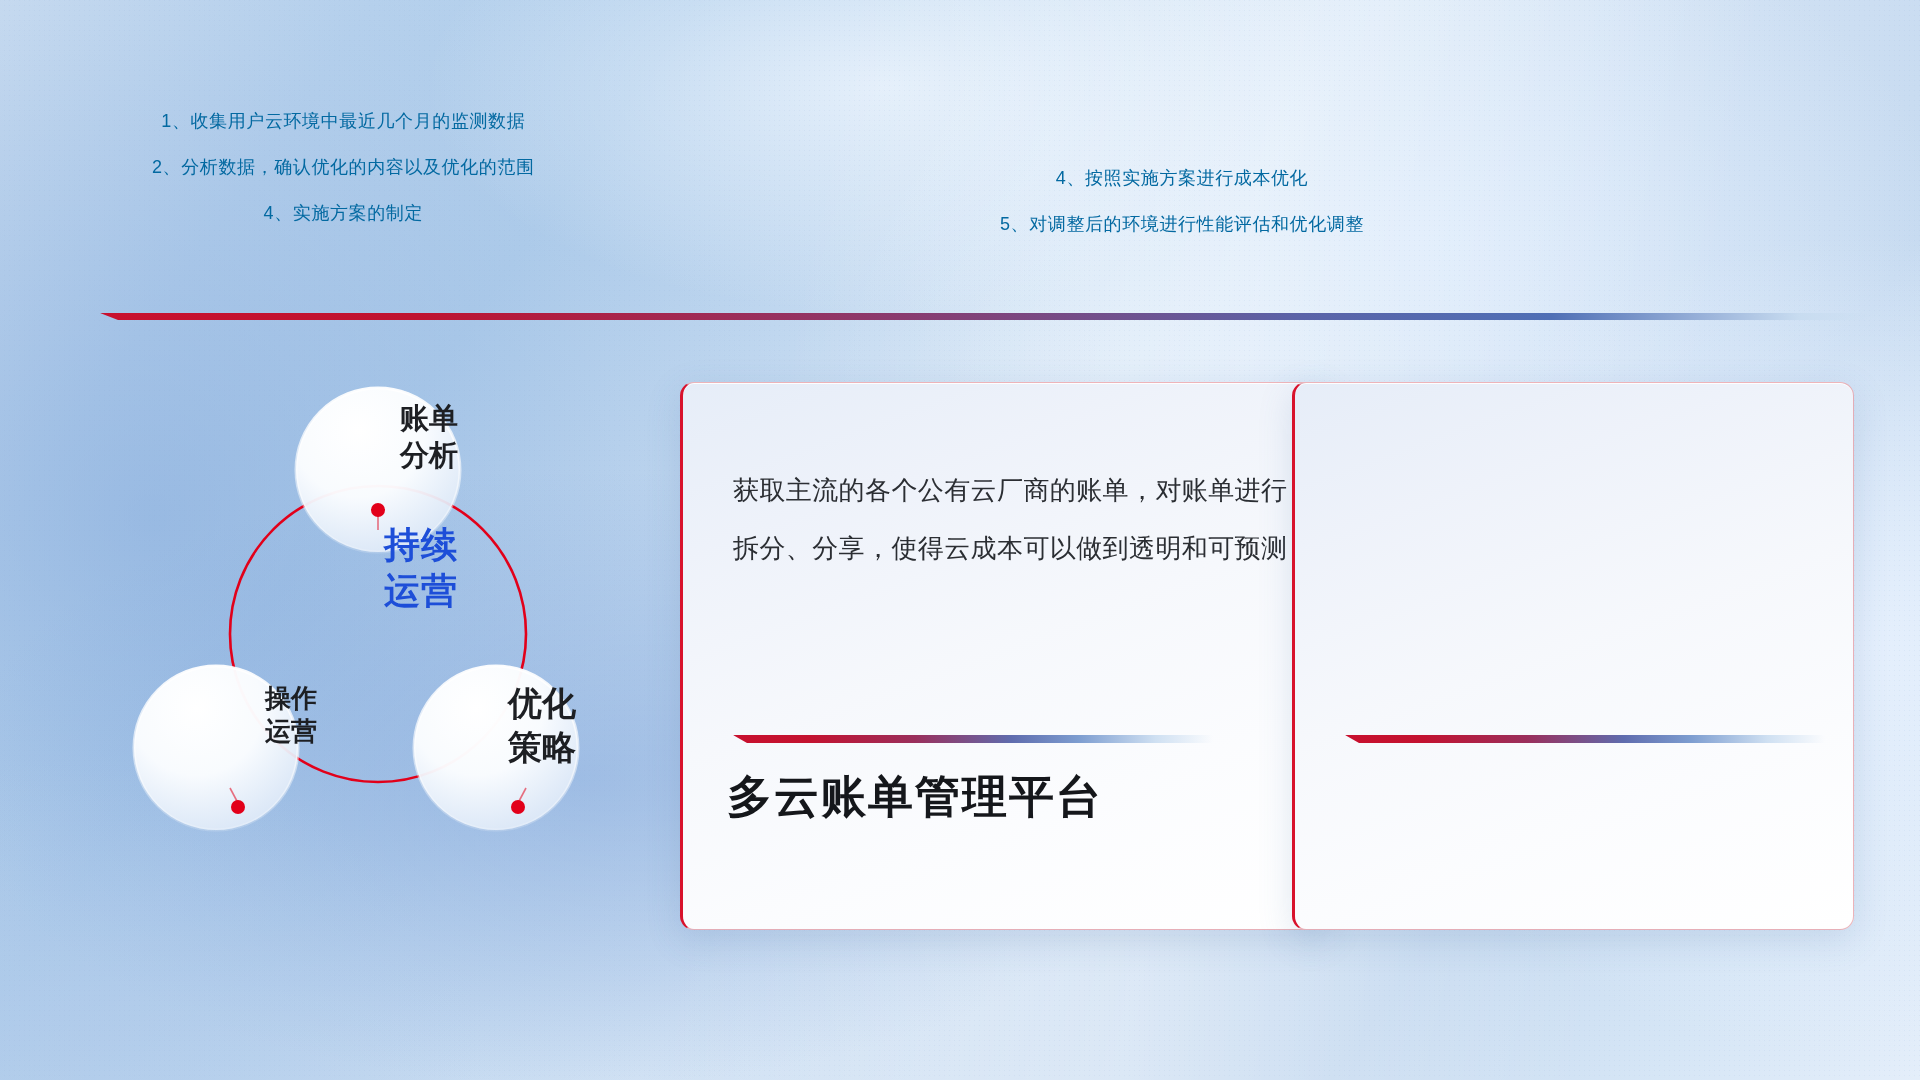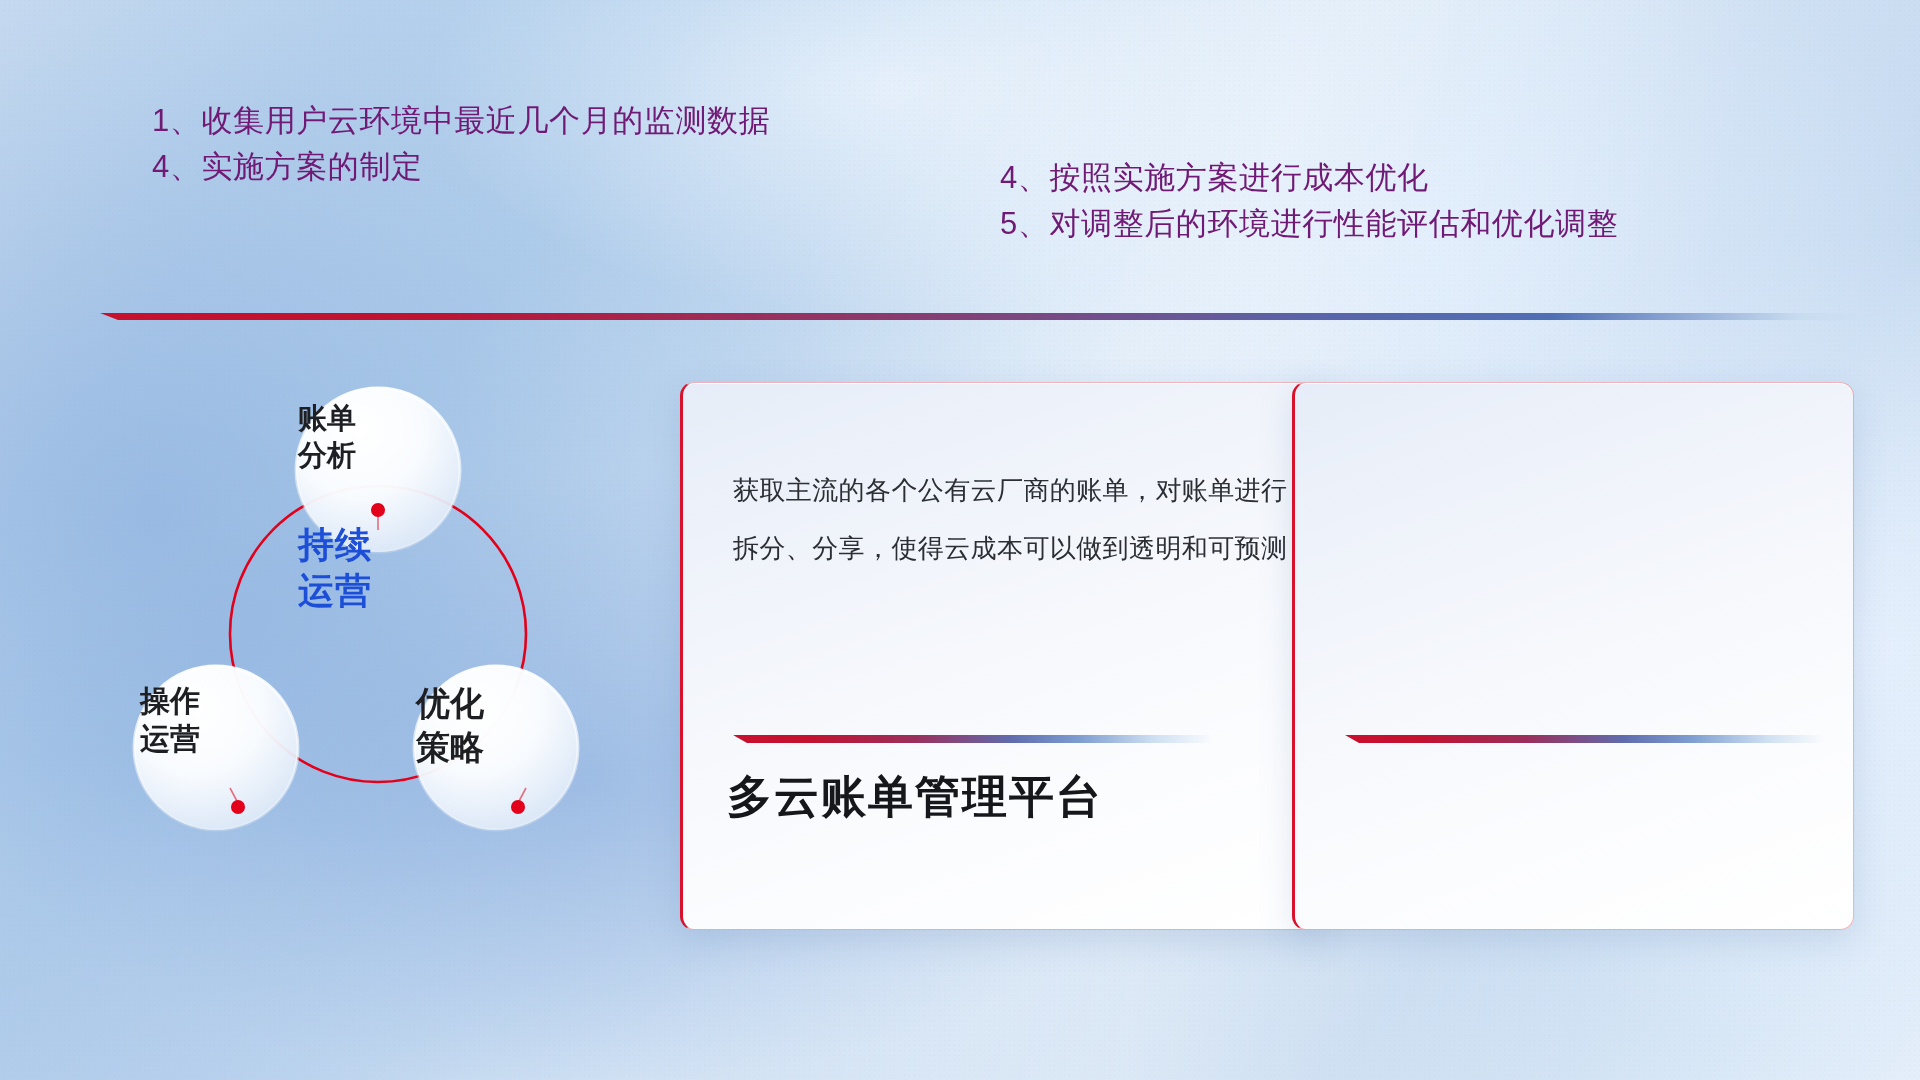--- a/index.html
+++ b/index.html
@@ -53,53 +53,54 @@
     background-image:
       radial-gradient(rgba(255,255,255,.55) .6px, transparent .7px),
       radial-gradient(rgba(130,165,215,.30) .6px, transparent .7px);
     background-size:4px 4px, 5px 5px;
     background-position:0 0, 2px 3px;
   }
 
   
   .bullets { position:absolute; z-index:5; }
   .bullets .line {
-    color:#701a75;
-    font-size:31px;
+    color:#0369a1;
+    font-size:18px;
     line-height:46px;
     letter-spacing:.6px;
     white-space:nowrap;
     font-weight:400;
+    text-align:center;
   }
   #bullets-left  { left:152px; top:98px; }
   #bullets-right { left:1000px; top:155px; }
 
   
   #top-divider {
     position:absolute; z-index:5;
     left:100px; top:313px;
     width:1770px; height:7px;
     background:linear-gradient(90deg,#c8102e 0%,#bf1330 18%,#8a3a6e 45%,#5a63a8 68%,#4f6fb5 82%,#c8dcf0 96%,rgba(200,220,240,0) 100%);
     clip-path:polygon(0 0, 100% 0, 100% 100%, 18px 100%);
     border-radius:1px;
   }
 
   
   #diagram { position:absolute; z-index:6; left:98px; top:352px; width:520px; height:580px; }
   #diagram svg { position:absolute; left:0; top:0; }
   .lbl {
     position:absolute;
-    text-align:left;
+    text-align:right;
     color:#1d1f23;
     font-weight:700;
     white-space:nowrap;
     line-height:1.28;
   }
   #lbl-bill   { left:200px; top:48px;  width:160px; font-size:29px; }
-  #lbl-ops    { left:42px;  top:330px; width:160px; font-size:30px; }
+  #lbl-ops    { left:59px;  top:330px; width:160px; font-size:26px; }
   #lbl-opt    { left:318px; top:330px; width:160px; font-size:34px; }
   #lbl-center { left:200px; top:170px; width:160px; font-size:36px; color:#1d4ed8; letter-spacing:1px; }
 
   
   .card {
     position:absolute; z-index:6;
     top:382px; height:548px;
     border-radius:14px;
     border:1px solid rgba(225,120,130,.55);
     border-left:3px solid #d8122c;
@@ -140,20 +141,21 @@
   <div class="bg-layer bg-blob-3"></div>
   <div class="bg-layer bg-blob-4"></div>
   <div class="bg-layer bg-blob-5"></div>
   <div class="bg-layer bg-blob-6"></div>
   <div class="bg-layer bg-sheen"></div>
   <div class="bg-layer bg-noise"></div>
 </div>
 
 <div class="bullets" id="bullets-left">
   <div class="line">1、收集用户云环境中最近几个月的监测数据</div>
+  <div class="line">2、分析数据，确认优化的内容以及优化的范围</div>
   <div class="line">4、实施方案的制定</div>
 </div>
 
 <div class="bullets" id="bullets-right">
   <div class="line">4、按照实施方案进行成本优化</div>
   <div class="line">5、对调整后的环境进行性能评估和优化调整</div>
 </div>
 
 <div id="top-divider"></div>
 

